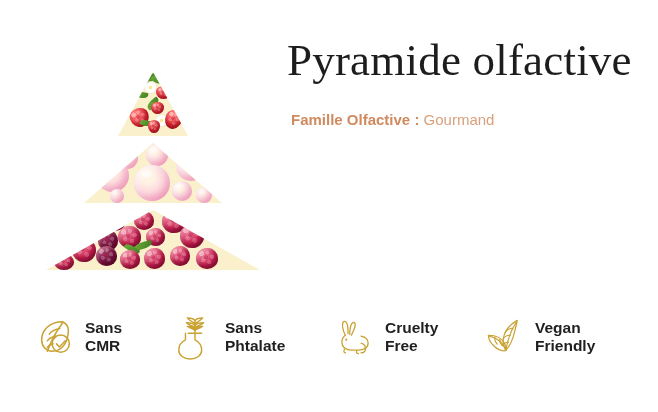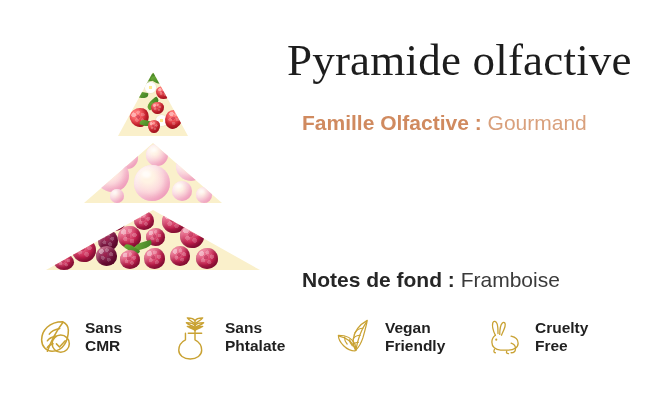--- a/index.html
+++ b/index.html
@@ -137,22 +137,22 @@
     top: 34px;
     font-family: "Liberation Serif", serif;
     font-size: 45px;
     font-weight: 400;
     color: #1d1d1d;
     letter-spacing: .2px;
     white-space: nowrap;
   }
   .info-row {
     position: absolute;
-    left: 15px;
-    font-size: 21px;
+    left: 4px;
+    font-size: 15px;
     white-space: nowrap;
     line-height: 1;
   }
   .info-row .label { font-weight: 700; }
   .info-row .value { font-weight: 400; }
   #row-famille          { top: 112px; }
   #row-famille .label   { color: #d08a5f; }
   #row-famille .value   { color: #d9a07c; }
   #row-tete   { top: 172px; }
   #row-coeur  { top: 220px; }
@@ -262,24 +262,20 @@
 <div id="info-panel">
   <div id="page-title">Pyramide olfactive</div>
 
   <div class="info-row" id="row-famille">
     <span class="label">Famille Olfactive :</span>
     <span class="value">Gourmand</span>
   </div>
 
 
 
-  <div class="info-row" id="row-fond">
-    <span class="label">Notes de fond :</span>
-    <span class="value">Framboise</span>
-  </div>
 </div>
 
 <div id="badges">
 
   <div class="badge" id="badge-cmr">
     <span class="badge-icon">
       <svg viewBox="0 0 44 48" width="42" height="46" fill="none" stroke="#c9a233" stroke-width="1.6" stroke-linecap="round" stroke-linejoin="round">
         <path d="M30 8C16 8 8 17 8 27c0 7 5 12 11 12 12 0 17-12 17-22 0-4-2-7-6-9z"></path>
         <path d="M30 9C24 17 18 28 14 39"></path>
         <path d="M27 15c-5 1-9 3-11 6"></path>
@@ -304,46 +300,46 @@
         <path d="M22 17c-2-2-5-2-8-4 4 0 7 1 8 2"></path>
         <path d="M22 17c2-2 5-2 8-4-4 0-7 1-8 2"></path>
         <path d="M15 20h14"></path>
         <path d="M17 20v7c-4 2-7 6-7 11 0 5 5 9 12 9s12-4 12-9c0-5-3-9-7-11v-7" transform="translate(-5,0)"></path>
       </svg>
     </span>
     <span class="badge-label">Sans
 Phtalate</span>
   </div>
 
+  <div class="badge" id="badge-cruelty">
+    <span class="badge-icon">
+      <svg viewBox="0 0 48 48" width="44" height="46" fill="none" stroke="#c9a233" stroke-width="1.5" stroke-linecap="round" stroke-linejoin="round">
+        <path d="M13 22c-2-4-4-10-3-14 1-3 4-2 5 1 1 3 1 8 1 11"></path>
+        <path d="M18 21c0-5 1-11 3-13 2-2 4 0 3 4-1 4-3 7-4 10"></path>
+        <path d="M13 22c-3 2-4 5-4 8 0 5 4 9 10 9h9c6 0 11-3 11-8 0-4-3-7-8-8"></path>
+        <path d="M31 31c3 1 5 3 5 6 0 3-2 5-5 5"></path>
+        <path d="M12 38c-1 2-1 4 1 4"></path>
+        <path d="M26 40c-1 2 0 3 2 3"></path>
+        <circle cx="14" cy="27" r="1.2" fill="#c9a233" stroke="none"></circle>
+      </svg>
+    </span>
+    <span class="badge-label">Cruelty
+Free</span>
+  </div>
+
   <div class="badge" id="badge-vegan">
     <span class="badge-icon">
       <svg viewBox="0 0 48 48" width="44" height="46" fill="none" stroke="#c9a233" stroke-width="1.4" stroke-linecap="round" stroke-linejoin="round">
         <path d="M38 5c-9 5-15 13-16 22-0.5 5 1 9 3 12 3-3 6-8 8-14 2-7 4-14 5-20z"></path>
         <path d="M37 7C31 16 27 27 25 39"></path>
         <path d="M33 14c-4 0-7 2-9 5"></path>
         <path d="M30 22c-3 0-6 1-8 4"></path>
         <path d="M28 30c-3 0-5 1-6 3"></path>
         <path d="M5 22c9 0 16 4 19 10 1 3 1 6 0 8-4 0-9-2-13-6-4-4-6-8-6-12z"></path>
         <path d="M6 23c9 2 16 8 19 16"></path>
         <path d="M12 24c0 3 1 6 3 8"></path>
         <path d="M18 27c0 3 1 5 3 7"></path>
       </svg>
     </span>
     <span class="badge-label">Vegan
 Friendly</span>
   </div>
-
-  <div class="badge" id="badge-cruelty">
-    <span class="badge-icon">
-      <svg viewBox="0 0 48 48" width="44" height="46" fill="none" stroke="#c9a233" stroke-width="1.5" stroke-linecap="round" stroke-linejoin="round">
-        <path d="M13 22c-2-4-4-10-3-14 1-3 4-2 5 1 1 3 1 8 1 11"></path>
-        <path d="M18 21c0-5 1-11 3-13 2-2 4 0 3 4-1 4-3 7-4 10"></path>
-        <path d="M13 22c-3 2-4 5-4 8 0 5 4 9 10 9h9c6 0 11-3 11-8 0-4-3-7-8-8"></path>
-        <path d="M31 31c3 1 5 3 5 6 0 3-2 5-5 5"></path>
-        <path d="M12 38c-1 2-1 4 1 4"></path>
-        <path d="M26 40c-1 2 0 3 2 3"></path>
-        <circle cx="14" cy="27" r="1.2" fill="#c9a233" stroke="none"></circle>
-      </svg>
-    </span>
-    <span class="badge-label">Cruelty
-Free</span>
-  </div>
 </div>
 
 </body></html>

